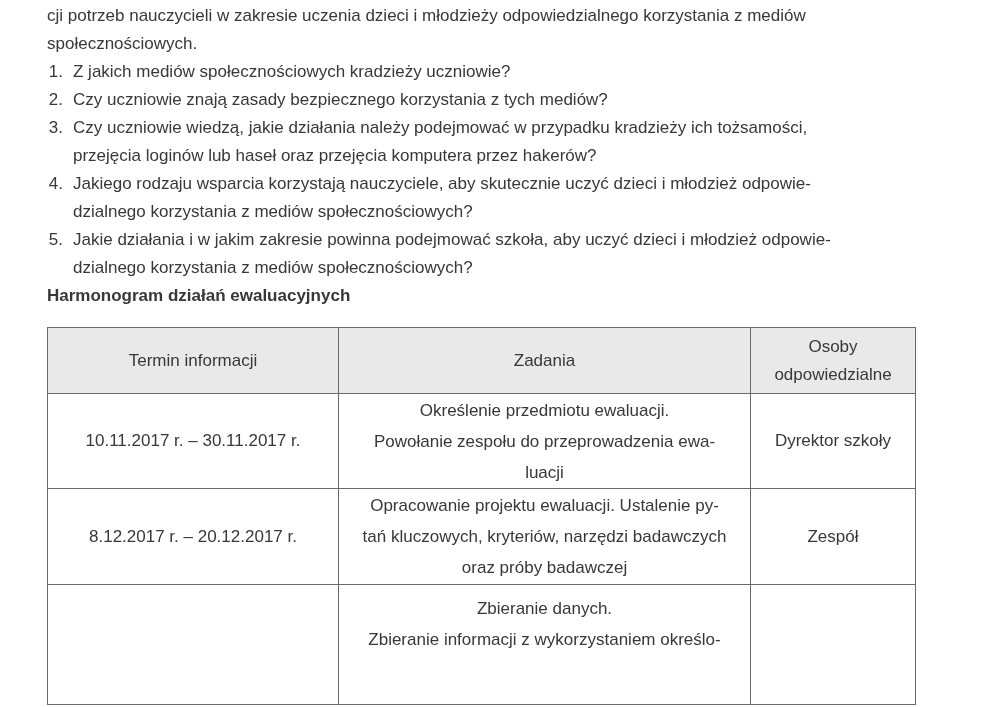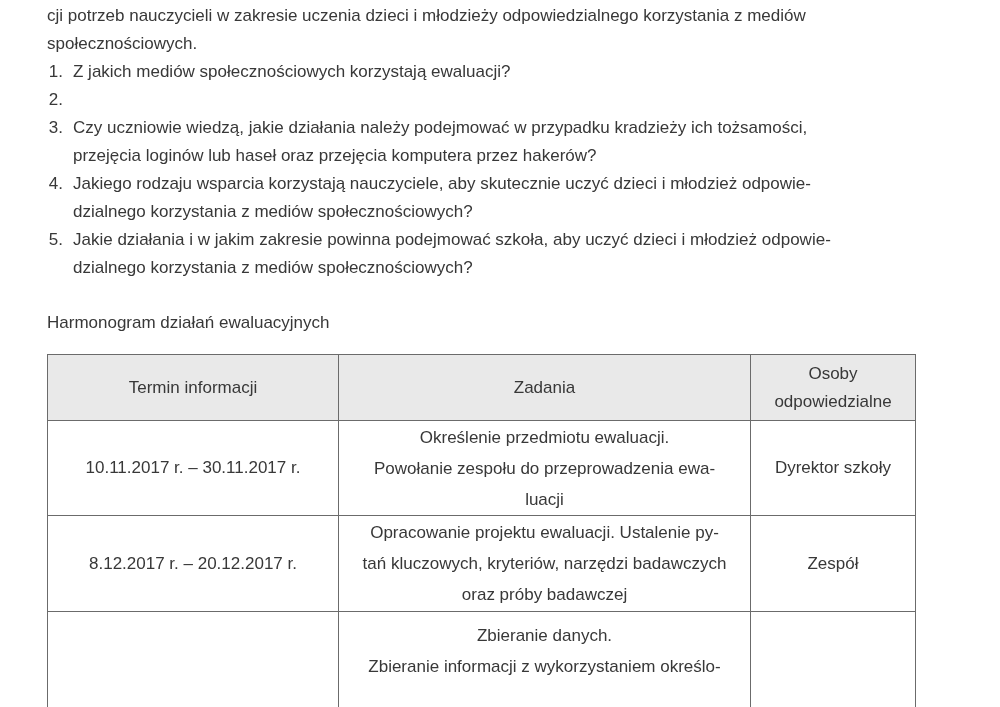--- a/index.html
+++ b/index.html
@@ -29,23 +29,23 @@
     margin:24px 0 0 0;
     line-height:28px;
     font-weight:700;
     color:#2e2e2e;
   }
   .q-list{margin:0;padding:0;}
   .q-item{display:flex;line-height:28px;}
   .q-num{flex:none;width:16px;text-align:right;margin-right:10px;}
   .q-text{white-space:pre-line;}
   .schedule-heading{
-    margin:27px 0 0 0;
+    margin:0 0 0 0;
     line-height:28px;
-    font-weight:400;
+    font-weight:700;
   }
   table.schedule{
     margin-top:17px;
     border-collapse:collapse;
     table-layout:fixed;
     width:868px;
   }
   table.schedule th, table.schedule td{
     border:1px solid var(--border-color);
     font-weight:400;
@@ -80,24 +80,25 @@
 
 <div class="page">
 
   <p class="intro">cji potrzeb nauczycieli w zakresie uczenia dzieci i młodzieży odpowiedzialnego korzystania z mediów
 społecznościowych.</p>
 
 
   <div class="q-list">
     <div class="q-item">
       <span class="q-num">1.</span>
-      <span class="q-text">Z jakich mediów społecznościowych korzystają ewaluacji?</span>
+      <span class="q-text">Z jakich mediów społecznościowych kradzieży uczniowie?</span>
     </div>
     <div class="q-item">
       <span class="q-num">2.</span>
+      <span class="q-text">Czy uczniowie znają zasady bezpiecznego korzystania z tych mediów?</span>
     </div>
     <div class="q-item">
       <span class="q-num">3.</span>
       <span class="q-text">Czy uczniowie wiedzą, jakie działania należy podejmować w przypadku kradzieży ich tożsamości,
 przejęcia loginów lub haseł oraz przejęcia komputera przez hakerów?</span>
     </div>
     <div class="q-item">
       <span class="q-num">4.</span>
       <span class="q-text">Jakiego rodzaju wsparcia korzystają nauczyciele, aby skutecznie uczyć dzieci i młodzież odpowie-
 dzialnego korzystania z mediów społecznościowych?</span>

